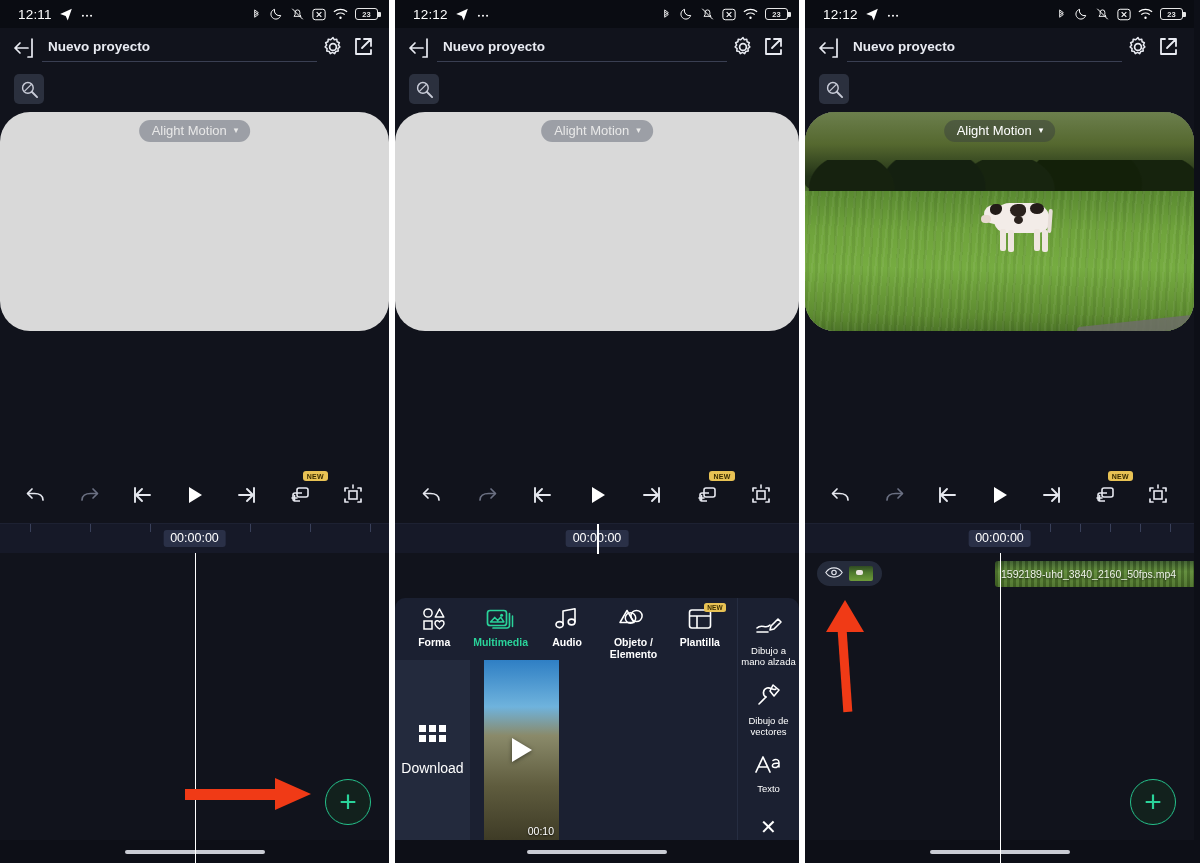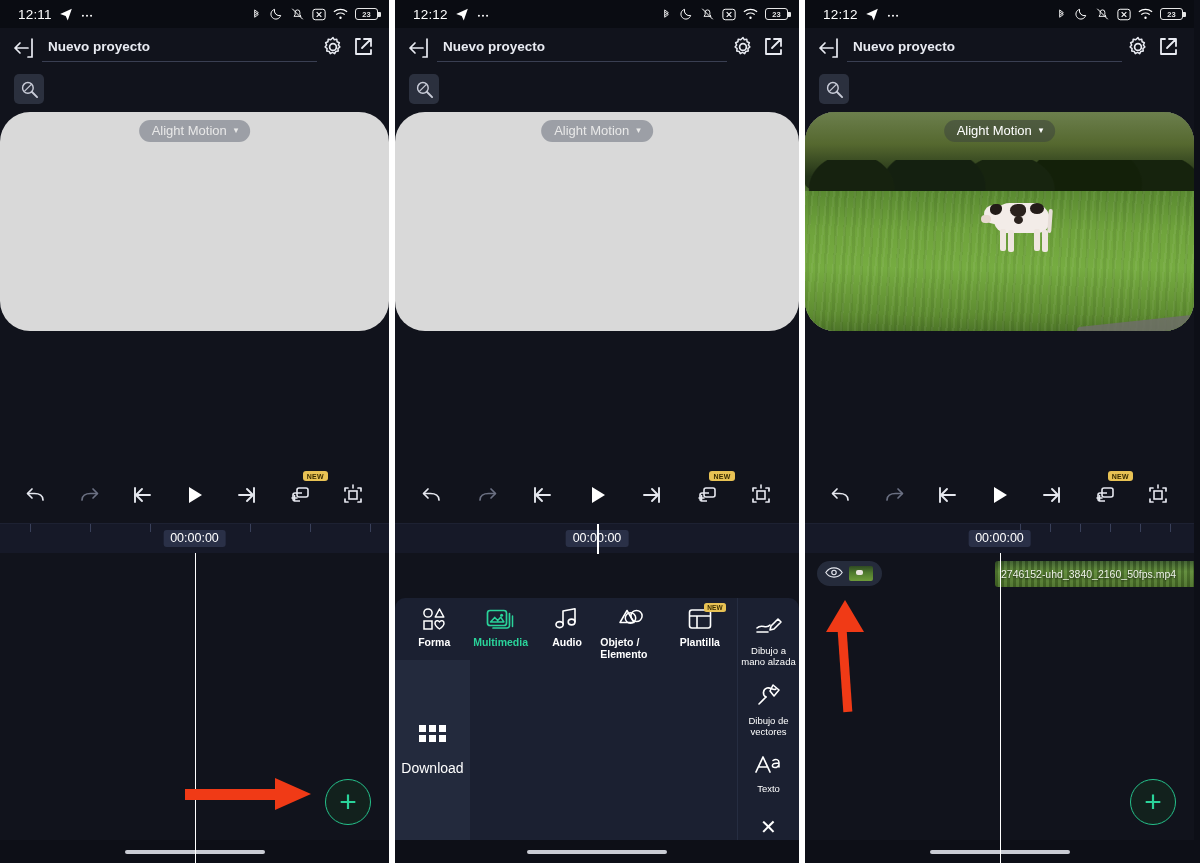--- a/index.html
+++ b/index.html
@@ -224,21 +224,21 @@
     position: absolute; left: 0; right: 0; bottom: 23px; top: 598px;
     display: flex; z-index: 12;
   }
   .sheet-left { flex: 1; display: flex; flex-direction: column; background: #1b2031; border-radius: 10px 0 0 0;}
   .cat-row { display: flex; height: 62px; align-items: flex-start; padding: 8px 4px 0 6px; }
   .cat {
     flex: 1; display: flex; flex-direction: column; align-items: center;
     gap: 5px; color: #fff;
   }
   .cat .cat-ic { height: 26px; display: flex; align-items: center; justify-content: center; }
-  .cat .cat-lb { font-size: 10.5px; font-weight: 700; line-height: 1.1; }
+  .cat .cat-lb { font-size: 10.5px; font-weight: 700; text-align: center; line-height: 1.1; }
   .cat.active { color: #2ad39a; }
   .cat { position: relative; }
   .cat .newbadge2 {
     position: absolute; top: -3px; right: 7px;
     background: #e8c254; color: #3b2d00; font-size: 6.5px; font-weight: 700;
     padding: 1px 3.5px; border-radius: 2.5px;
   }
   .grid {
     flex: 1; display: grid; grid-template-columns: repeat(4, 1fr);
     grid-auto-rows: 1fr; gap: 14px; padding: 0; background: #1b2031;
@@ -675,20 +675,24 @@
                 <i></i>
                 <i></i>
                 <i></i>
                 <i></i>
                 <i></i>
               </span>
             <span class="dl-lb">Download</span>
           </div>
 
 
+          <div class="gcell thumb-road">
+            <span class="playtri"></span>
+            <span class="dur">00:10</span>
+          </div>
 
         </div>
       </div>
 
       <div class="sheet-right">
         <div class="rtool">
           <span>
             <svg width="30" height="24" viewBox="0 0 30 24">
                 <path d="M3 14c5-5 9 2 13-3" stroke="#fff" stroke-width="1.6" fill="none" stroke-linecap="round"></path>
                 <path d="M3 18h11" stroke="#fff" stroke-width="1.6" stroke-linecap="round"></path>
@@ -906,21 +910,21 @@
         <span>
           <svg width="18" height="13" viewBox="0 0 22 14">
               <path d="M1 7s3.6-5.6 10-5.6S21 7 21 7s-3.6 5.6-10 5.6S1 7 1 7z" stroke="#e6e8ef" stroke-width="1.4" fill="none"></path>
               <circle cx="11" cy="7" r="2.7" stroke="#e6e8ef" stroke-width="1.4" fill="none"></circle>
             </svg>
         </span>
         <span class="eye-thumb"></span>
       </div>
 
       <div class="clip">
-        <span class="clip-label">2746152-uhd_3840_2160_50fps.mp4</span>
+        <span class="clip-label">1592189-uhd_3840_2160_50fps.mp4</span>
       </div>
 
       <div class="fab">+</div>
 
       <div class="arrow arrow-up" style="left:18px; top:47px;">
         <span class="shaft"></span>
           <span class="head"></span>
       </div>
     </div>
 

